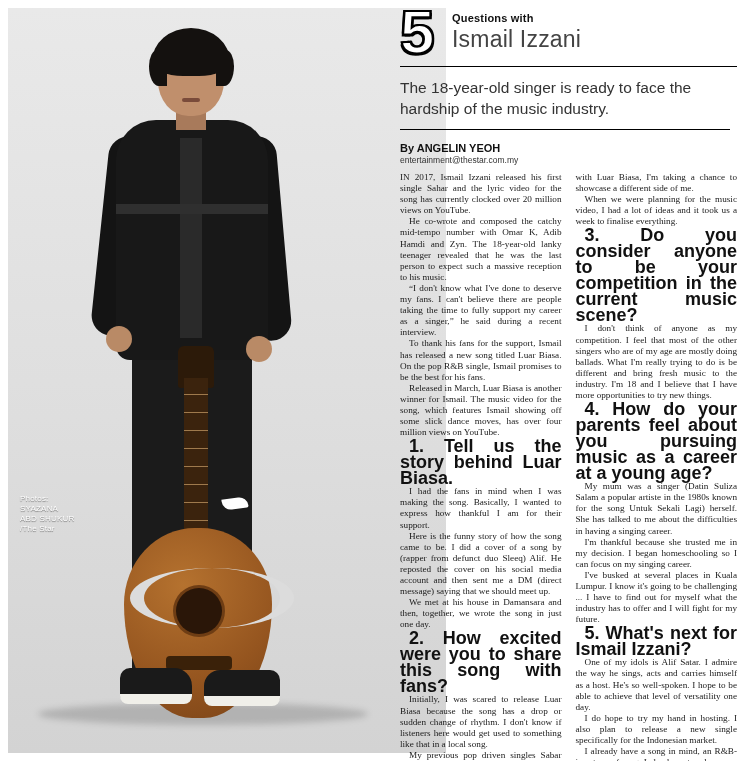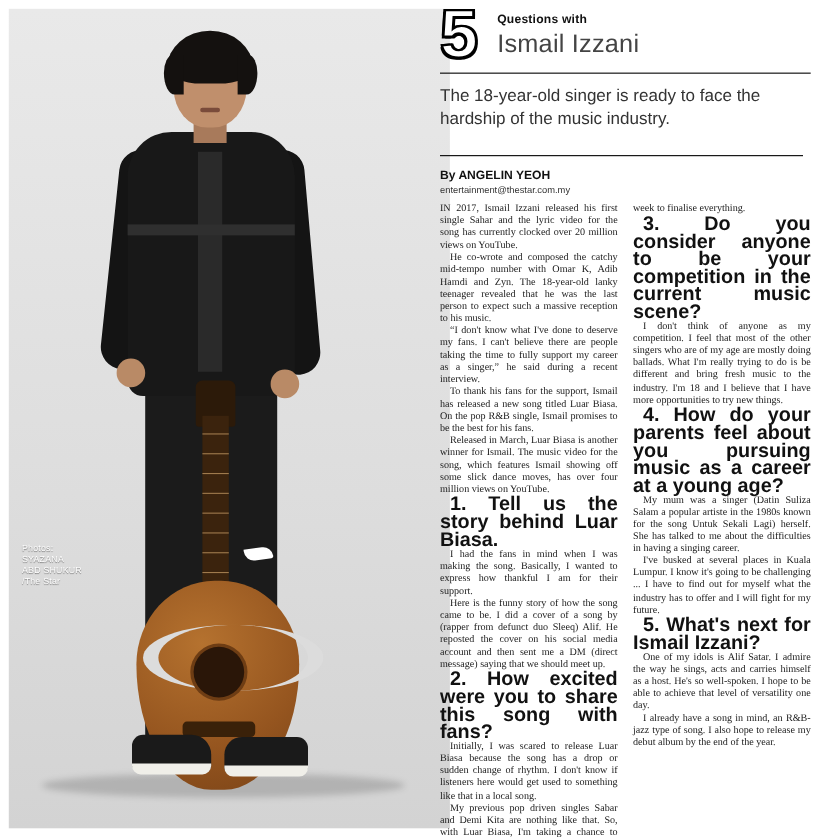--- a/index.html
+++ b/index.html
@@ -19,21 +19,21 @@
     height: 761px;
     background: #ffffff;
     box-sizing: border-box;
     padding: 8px;
   }
   
   .photo-panel {
     position: absolute;
     left: 8px;
     top: 8px;
-    width: 401px;
+    width: 438px;
     height: 745px;
     background: linear-gradient(180deg, #e9e9e9 0%, #dedede 55%, #d3d3d3 100%);
     overflow: hidden;
   }
   .floor-shadow {
     position: absolute;
     left: 30px;
     bottom: 28px;
     width: 330px;
     height: 22px;
@@ -214,21 +214,21 @@
     color: #444;
     letter-spacing: .2px;
     text-align: right;
   }
   .standfirst {
     font-family: "Liberation Sans", sans-serif;
     font-size: 15.5px;
     line-height: 21px;
     color: #333;
     margin: 6px 0 12px 0;
-    padding-bottom: 22px;
+    padding-bottom: 10px;
     border-bottom: 1px solid #000;
     width: 330px;
   }
   .byline {
     font-family: "Liberation Sans", sans-serif;
     font-size: 11px;
     font-weight: bold;
     color: #111;
     line-height: 12px;
     margin-bottom: 1px;
@@ -342,32 +342,35 @@
     <div class="cols">
       <p class="first">IN 2017, Ismail Izzani released his first single Sahar and the lyric video for the song has currently clocked over 20 million views on YouTube.</p>
       <p>He co-wrote and composed the catchy mid-tempo number with Omar K, Adib Hamdi and Zyn. The 18-year-old lanky teenager revealed that he was the last person to expect such a massive reception to his music.</p>
       <p>“I don't know what I've done to deserve my fans. I can't believe there are people taking the time to fully support my career as a singer,” he said during a recent interview.</p>
       <p>To thank his fans for the support, Ismail has released a new song titled Luar Biasa. On the pop R&amp;B single, Ismail promises to be the best for his fans.</p>
       <p>Released in March, Luar Biasa is another winner for Ismail. The music video for the song, which features Ismail showing off some slick dance moves, has over four million views on YouTube.</p>
 
       <p class="qhead">1. Tell us the story behind Luar Biasa.</p>
       <p>I had the fans in mind when I was making the song. Basically, I wanted to express how thankful I am for their support.</p>
       <p>Here is the funny story of how the song came to be. I did a cover of a song by (rapper from defunct duo Sleeq) Alif. He reposted the cover on his social media account and then sent me a DM (direct message) saying that we should meet up.</p>
+      <p>We met at his house in Damansara and then, together, we wrote the song in just one day.</p>
 
       <p class="qhead">2. How excited were you to share this song with fans?</p>
       <p>Initially, I was scared to release Luar Biasa because the song has a drop or sudden change of rhythm. I don't know if listeners here would get used to something like that in a local song.</p>
       <p>My previous pop driven singles Sabar and Demi Kita are nothing like that. So, with Luar Biasa, I'm taking a chance to showcase a different side of me.</p>
       <p>When we were planning for the music video, I had a lot of ideas and it took us a week to finalise everything.</p>
 
       <p class="qhead">3. Do you consider anyone to be your competition in the current music scene?</p>
       <p>I don't think of anyone as my competition. I feel that most of the other singers who are of my age are mostly doing ballads. What I'm really trying to do is be different and bring fresh music to the industry. I'm 18 and I believe that I have more opportunities to try new things.</p>
 
       <p class="qhead">4. How do your parents feel about you pursuing music as a career at a young age?</p>
       <p>My mum was a singer (Datin Suliza Salam a popular artiste in the 1980s known for the song Untuk Sekali Lagi) herself. She has talked to me about the difficulties in having a singing career.</p>
+      <p>I'm thankful because she trusted me in my decision. I began homeschooling so I can focus on my singing career.</p>
       <p>I've busked at several places in Kuala Lumpur. I know it's going to be challenging ... I have to find out for myself what the industry has to offer and I will fight for my future.</p>
 
       <p class="qhead">5. What's next for Ismail Izzani?</p>
       <p>One of my idols is Alif Satar. I admire the way he sings, acts and carries himself as a host. He's so well-spoken. I hope to be able to achieve that level of versatility one day.</p>
+      <p>I do hope to try my hand in hosting. I also plan to release a new single specifically for the Indonesian market.</p>
       <p>I already have a song in mind, an R&amp;B-jazz type of song. I also hope to release my debut album by the end of the year.</p>
     </div>
 
   </div>
 </div>
 
 </body></html>

